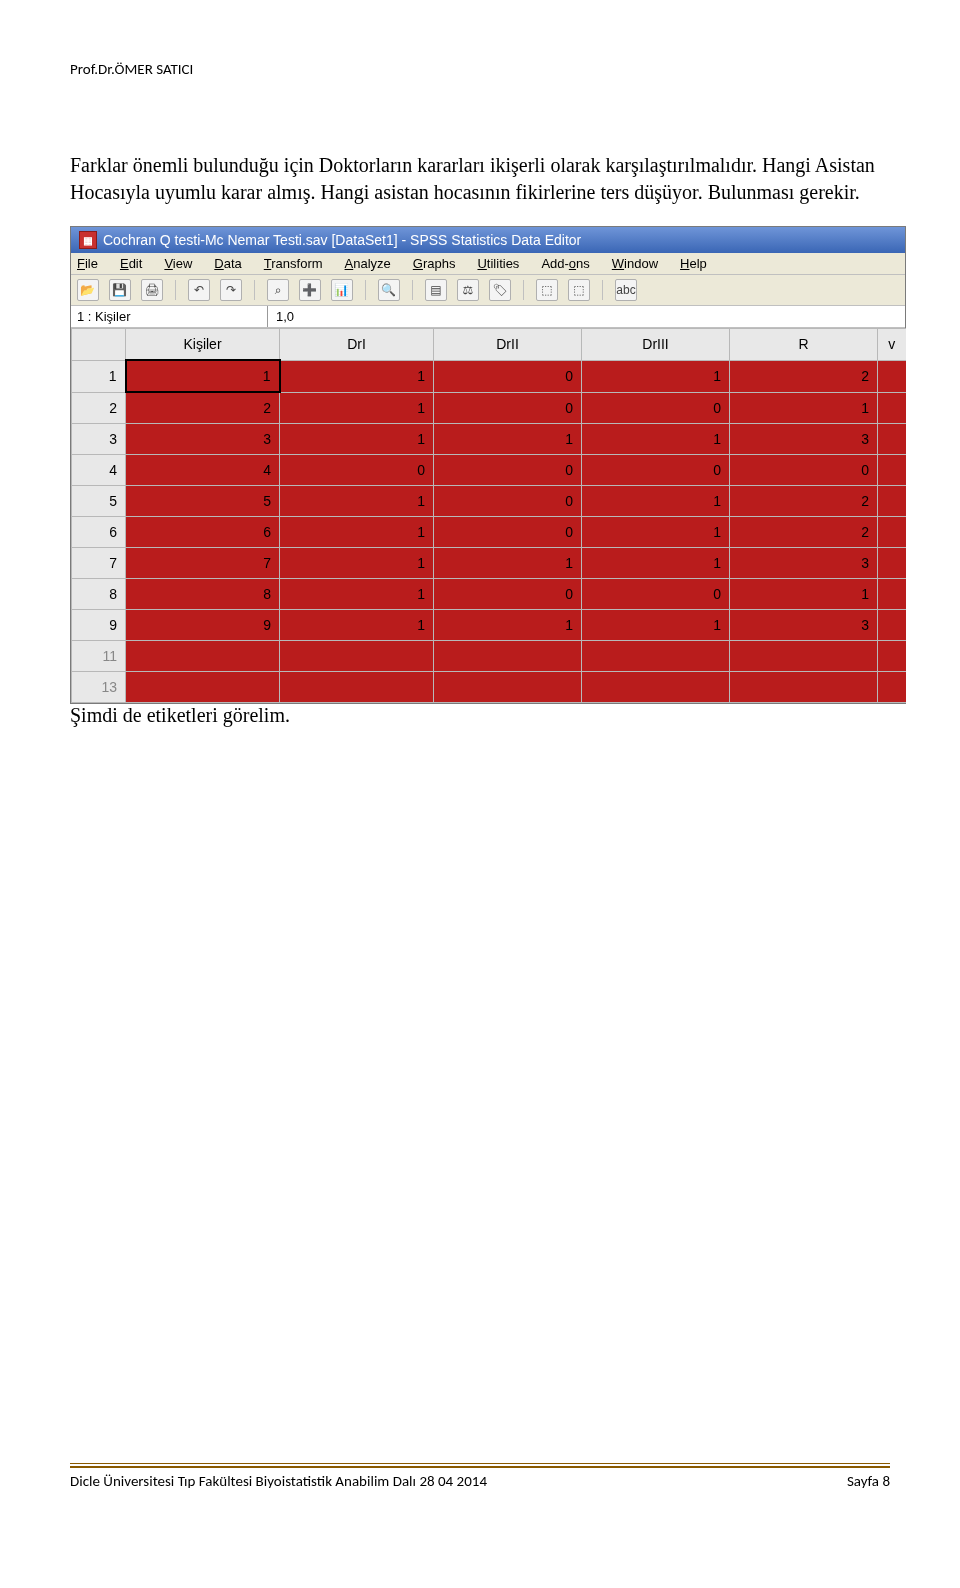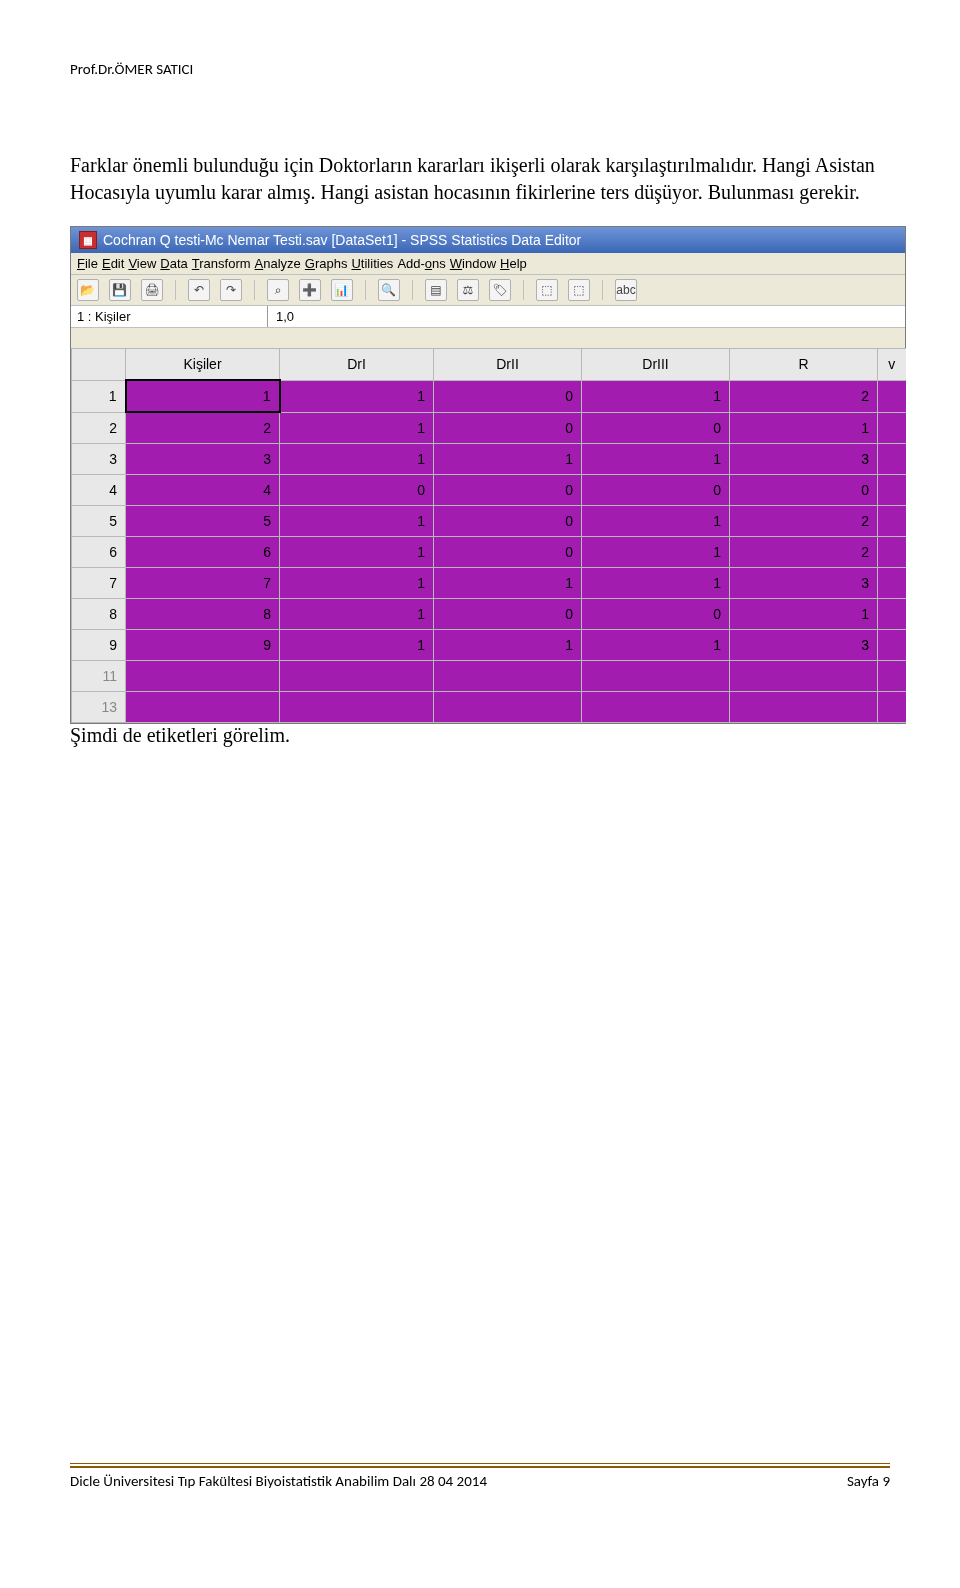--- a/index.html
+++ b/index.html
@@ -52,21 +52,21 @@
     align-items: center;
     justify-content: center;
     color: #fff;
     font-weight: bold;
     font-size: 10px;
   }
   .menubar {
     background: #ece9d8;
     padding: 3px 6px;
     display: flex;
-    gap: 4px;
+    gap: 22px;
     border-bottom: 1px solid #c0c0c0;
     font-size: 13px;
   }
   .menubar span u { text-decoration: underline; }
   .toolbar {
     background: #ece9d8;
     padding: 4px 6px;
     display: flex;
     gap: 10px;
     align-items: center;
@@ -105,22 +105,21 @@
   .cell-value {
     padding: 3px 8px;
     background: #fff;
     flex: 1;
     font-size: 13px;
   }
   .data-grid {
     border-collapse: collapse;
     width: 100%;
     table-layout: fixed;
-    background: #a21caf;
-    margin-top: 20px;
+    background: #b91c1c;
   }
   .data-grid th, .data-grid td {
     border: 1px solid #b8b8b8;
     padding: 4px 8px;
     height: 22px;
     font-size: 14px;
     overflow: hidden;
   }
   .data-grid th {
     background: #e8e8e8;
@@ -354,15 +353,15 @@
           </tr>
         </tbody>
     </table>
   </div>
 
   <div class="after-text">Şimdi de etiketleri görelim.</div>
 
   <div class="footer-line2"></div>
   <div class="footer">
     <span>Dicle Üniversitesi Tıp Fakültesi Biyoistatistik Anabilim Dalı 28 04 2014</span>
-    <span>Sayfa 9</span>
+    <span>Sayfa 8</span>
   </div>
 </div>
 
 </body></html>

